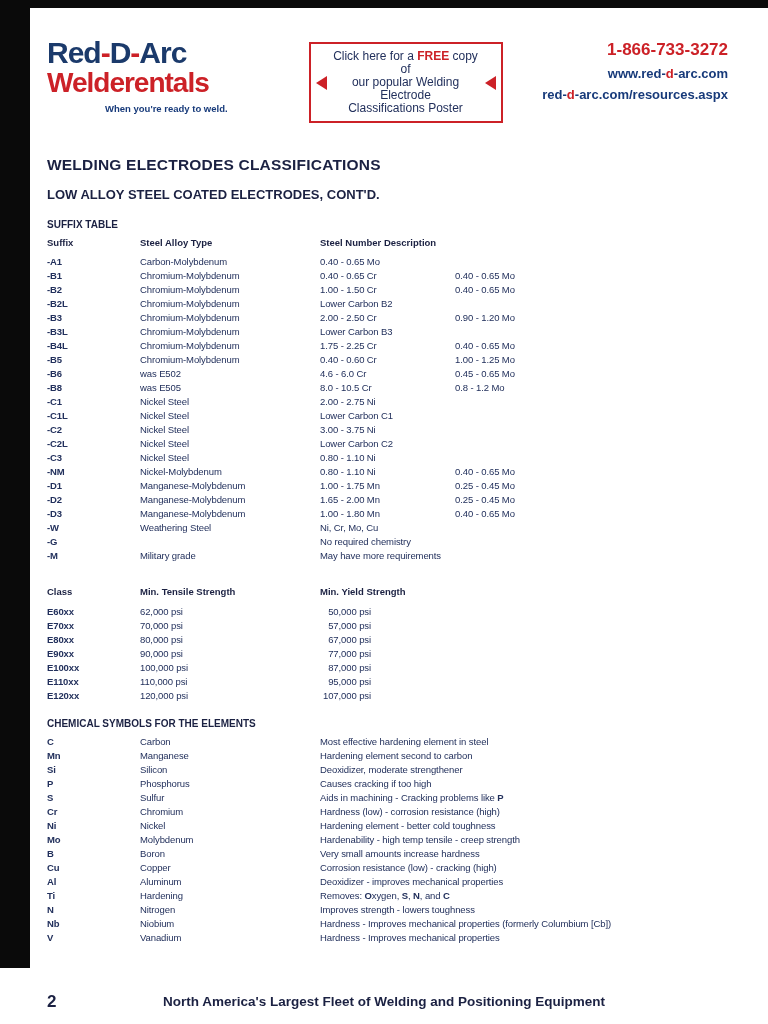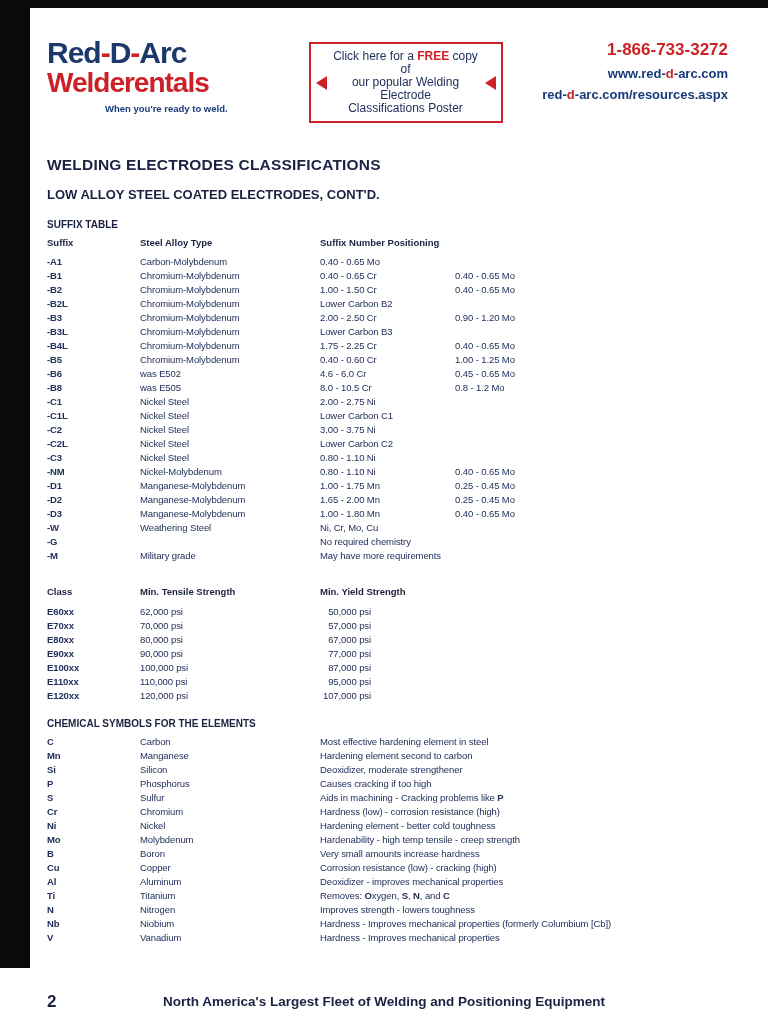--- a/index.html
+++ b/index.html
@@ -96,21 +96,21 @@
     </div>
   </header>
 
   <h1 class="title">WELDING ELECTRODES CLASSIFICATIONS</h1>
   <h2 class="subtitle">LOW ALLOY STEEL COATED ELECTRODES, CONT'D.</h2>
 
   <h3 class="sec-title">SUFFIX TABLE</h3>
   <div class="thead grid3">
     <div class="tcell">Suffix</div>
     <div class="tcell">Steel Alloy Type</div>
-    <div class="tcell">Suffix Number Positioning</div>
+    <div class="tcell">Steel Number Description</div>
   </div>
   <div class="tbody suffix-table">
       <div class="trow">
         <div class="tcell">-A1</div>
         <div class="tcell">Carbon-Molybdenum</div>
         <div class="tcell">0.40 - 0.65 Mo</div>
         <div class="tcell"></div>
       </div>
       <div class="trow">
         <div class="tcell">-B1</div>
@@ -335,21 +335,21 @@
         <div class="tcell">Copper</div>
         <div class="tcell">Corrosion resistance (low) - cracking (high)</div>
       </div>
       <div class="trow">
         <div class="tcell">Al</div>
         <div class="tcell">Aluminum</div>
         <div class="tcell">Deoxidizer - improves mechanical properties</div>
       </div>
       <div class="trow">
         <div class="tcell">Ti</div>
-        <div class="tcell">Titanium</div>
+        <div class="tcell">Hardening</div>
         <div class="tcell">Removes: <b>O</b>xygen, <b>S</b>, <b>N</b>, and <b>C</b></div>
       </div>
       <div class="trow">
         <div class="tcell">N</div>
         <div class="tcell">Nitrogen</div>
         <div class="tcell">Improves strength - lowers toughness</div>
       </div>
       <div class="trow">
         <div class="tcell">Nb</div>
         <div class="tcell">Niobium</div>

